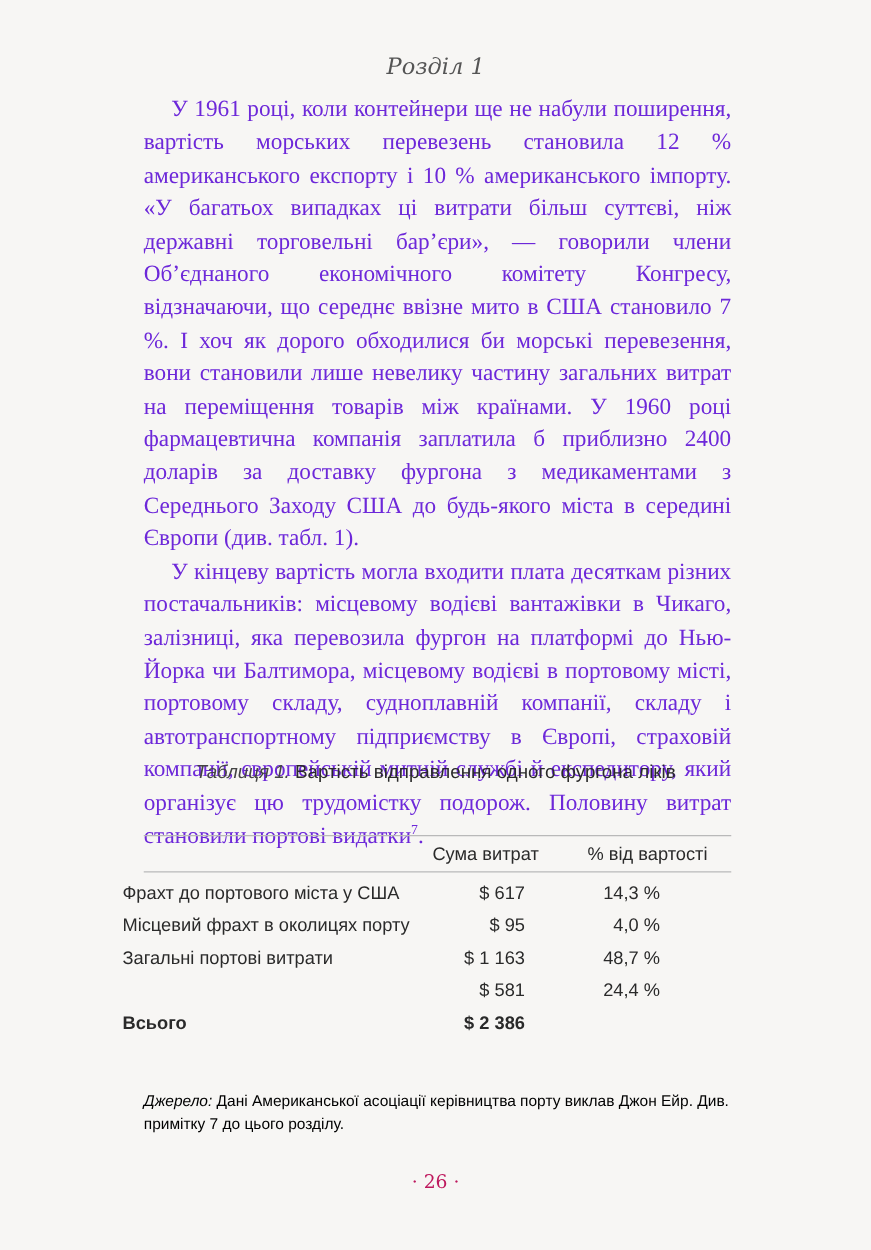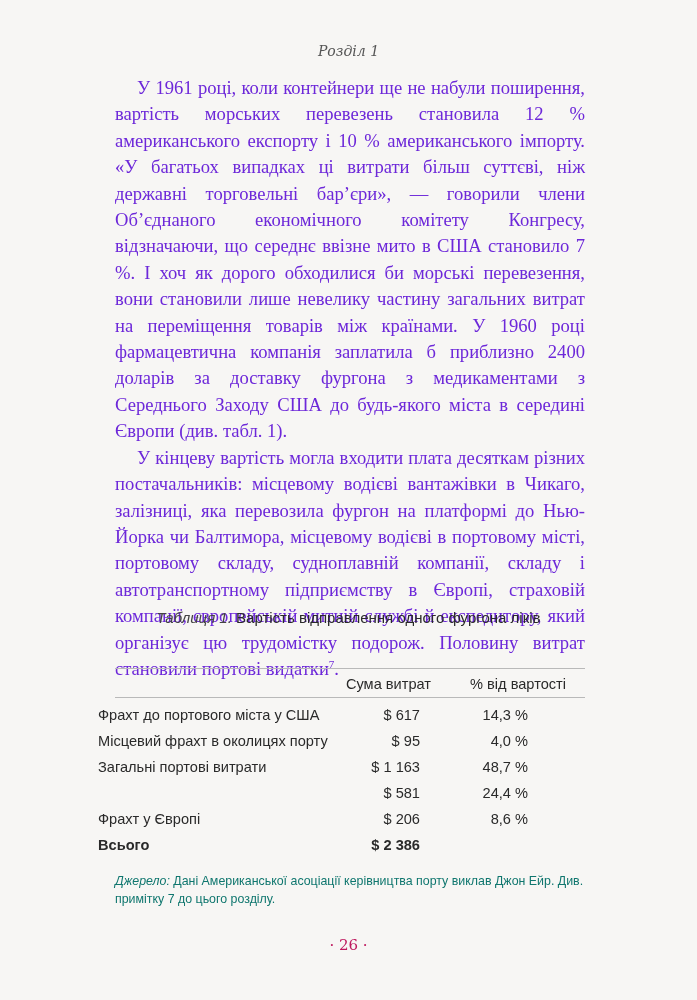--- a/index.html
+++ b/index.html
@@ -2,21 +2,21 @@
 <html><head>
 <meta charset="utf-8">
 <style>
   html, body { margin: 0; padding: 0; }
   body {
     width: 697px; height: 1000px; background: #f7f6f4; position: relative; overflow: hidden;
     color: #1e1e1e;
   }
   .running-head {
     position: absolute; top: 43px; left: 0; width: 697px; text-align: center;
-    font-family: "DejaVu Serif", serif; font-style: italic; font-size: 14px; color: #555;
+    font-family: "DejaVu Serif", serif; font-style: italic; font-size: 18px; color: #555;
   }
   .body-text {
     position: absolute; left: 115px; top: 75px; width: 470px;
     font-family: "Liberation Serif", serif; font-size: 18.6px; line-height: 26.4px;
     text-align: justify; color: #6d28d9;
   }
   .body-text p { margin: 0; text-indent: 22px; }
   .body-text sup { font-size: 11px; line-height: 0; }
   .caption {
     position: absolute; top: 606px; left: 0; width: 697px; text-align: center;
@@ -34,21 +34,21 @@
   .row { position: relative; height: 26px; line-height: 26px; }
   .tbody { margin-top: 5px; }
   .c-label { position: absolute; left: 0; }
   .c-sum { position: absolute; right: 148px; text-align: right; }
   .c-pct { position: absolute; right: 40px; text-align: right; }
   .thead .c-sum { right: 137px; }
   .thead .c-pct { right: 2px; }
   .row.total { font-weight: bold; }
   .source {
     position: absolute; left: 115px; top: 872px; width: 470px;
-    font-family: "Liberation Sans", sans-serif; font-size: 12.4px; line-height: 18px; color: #0f766e;
+    font-family: "Liberation Sans", sans-serif; font-size: 12.4px; line-height: 18px; color: #000000;
   }
   .source .src-label { font-style: italic; }
   .page-number {
     position: absolute; top: 936px; left: 0; width: 697px; text-align: center;
     font-family: "DejaVu Serif", serif; font-size: 15px; color: #be185d;
   }
 </style>
 </head>
 <body>
 
@@ -85,25 +85,20 @@
     </div>
     <div class="row">
       <span class="c-label">Загальні портові витрати</span>
       <span class="c-sum">$ 1 163</span>
       <span class="c-pct">48,7 %</span>
     </div>
     <div class="row">
       <span class="c-sum">$ 581</span>
       <span class="c-pct">24,4 %</span>
     </div>
-    <div class="row">
-      <span class="c-label">Фрахт у Європі</span>
-      <span class="c-sum">$ 206</span>
-      <span class="c-pct">8,6 %</span>
-    </div>
     <div class="row total">
       <span class="c-label">Всього</span>
       <span class="c-sum">$ 2 386</span>
       <span class="c-pct"></span>
     </div>
   </div>
 </div>
 
 <div class="source"><span class="src-label">Джерело:</span><span> Дані Американської асоціації керівництва порту виклав Джон Ейр. Див. примітку 7 до цього розділу.</span></div>
 

